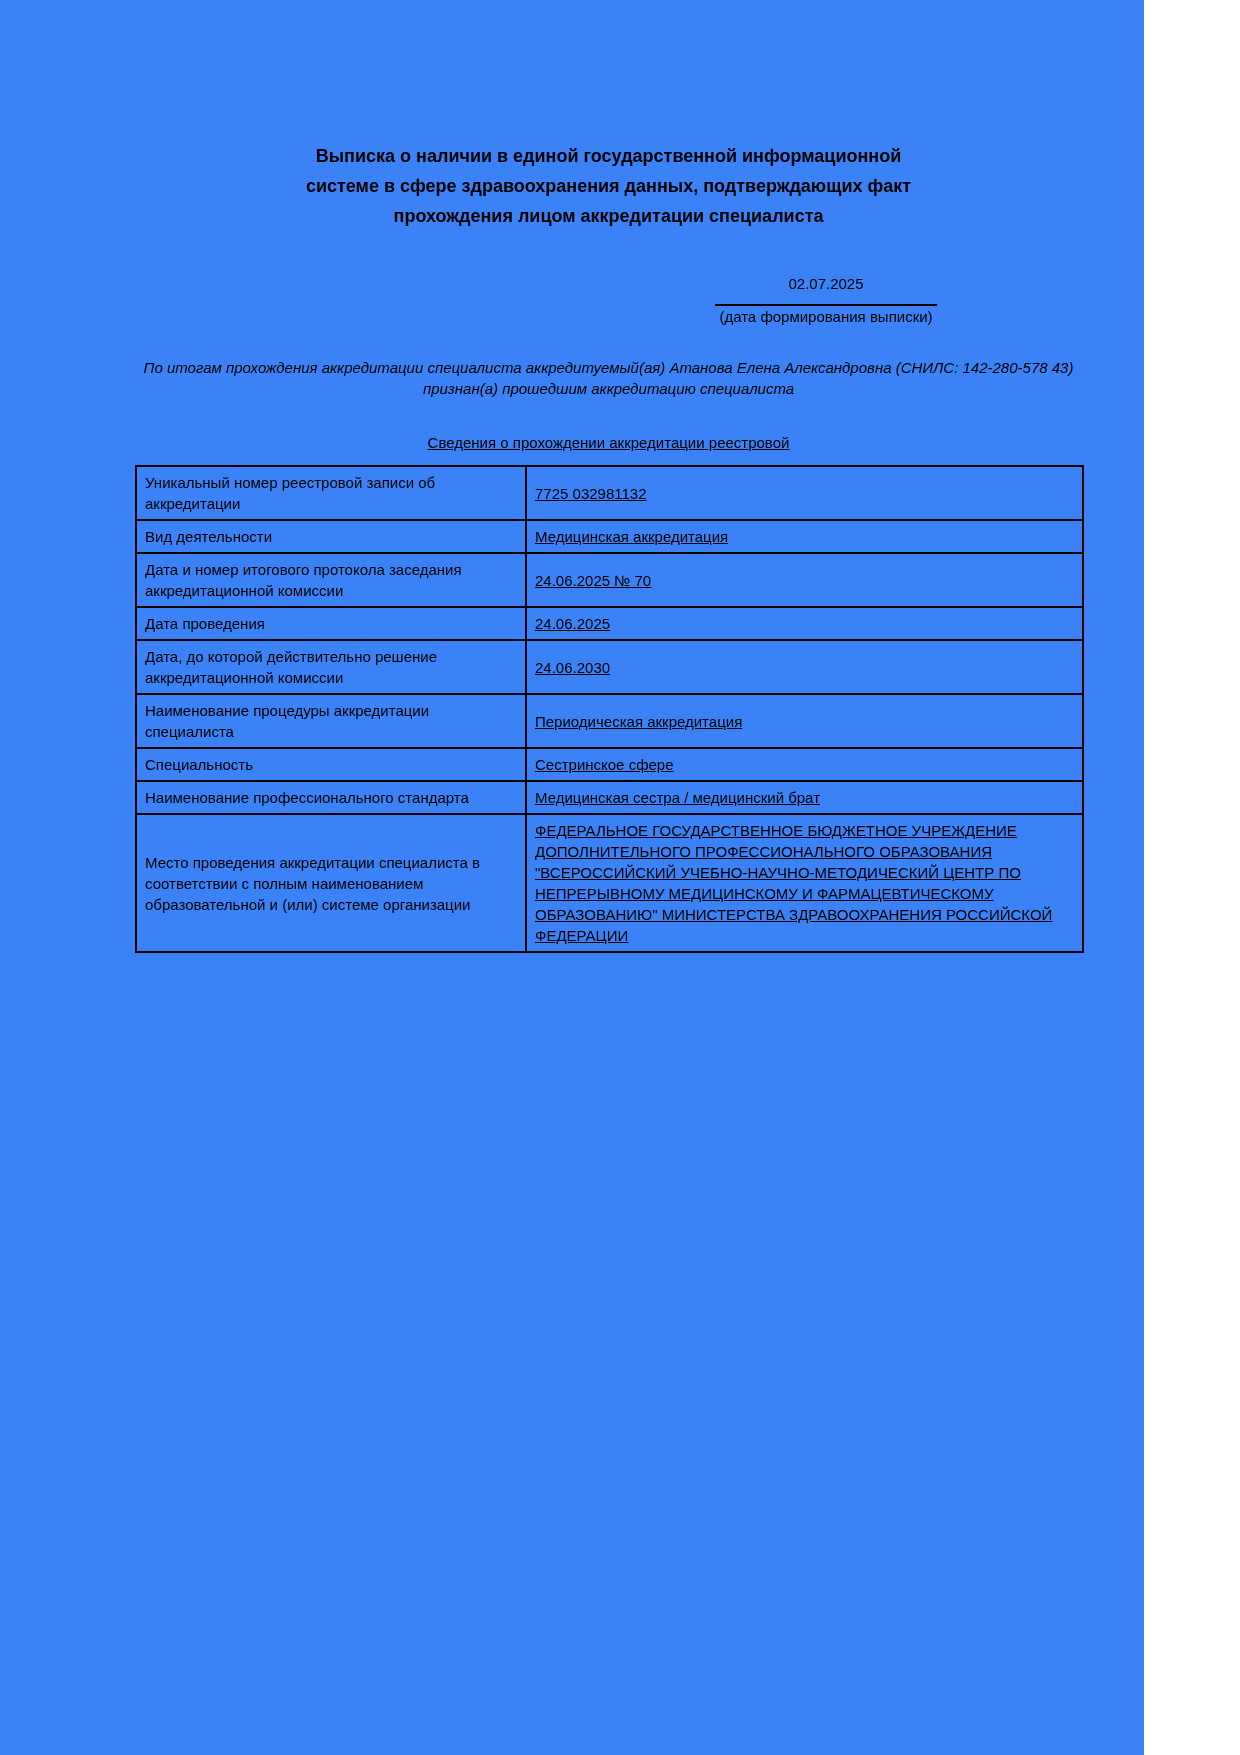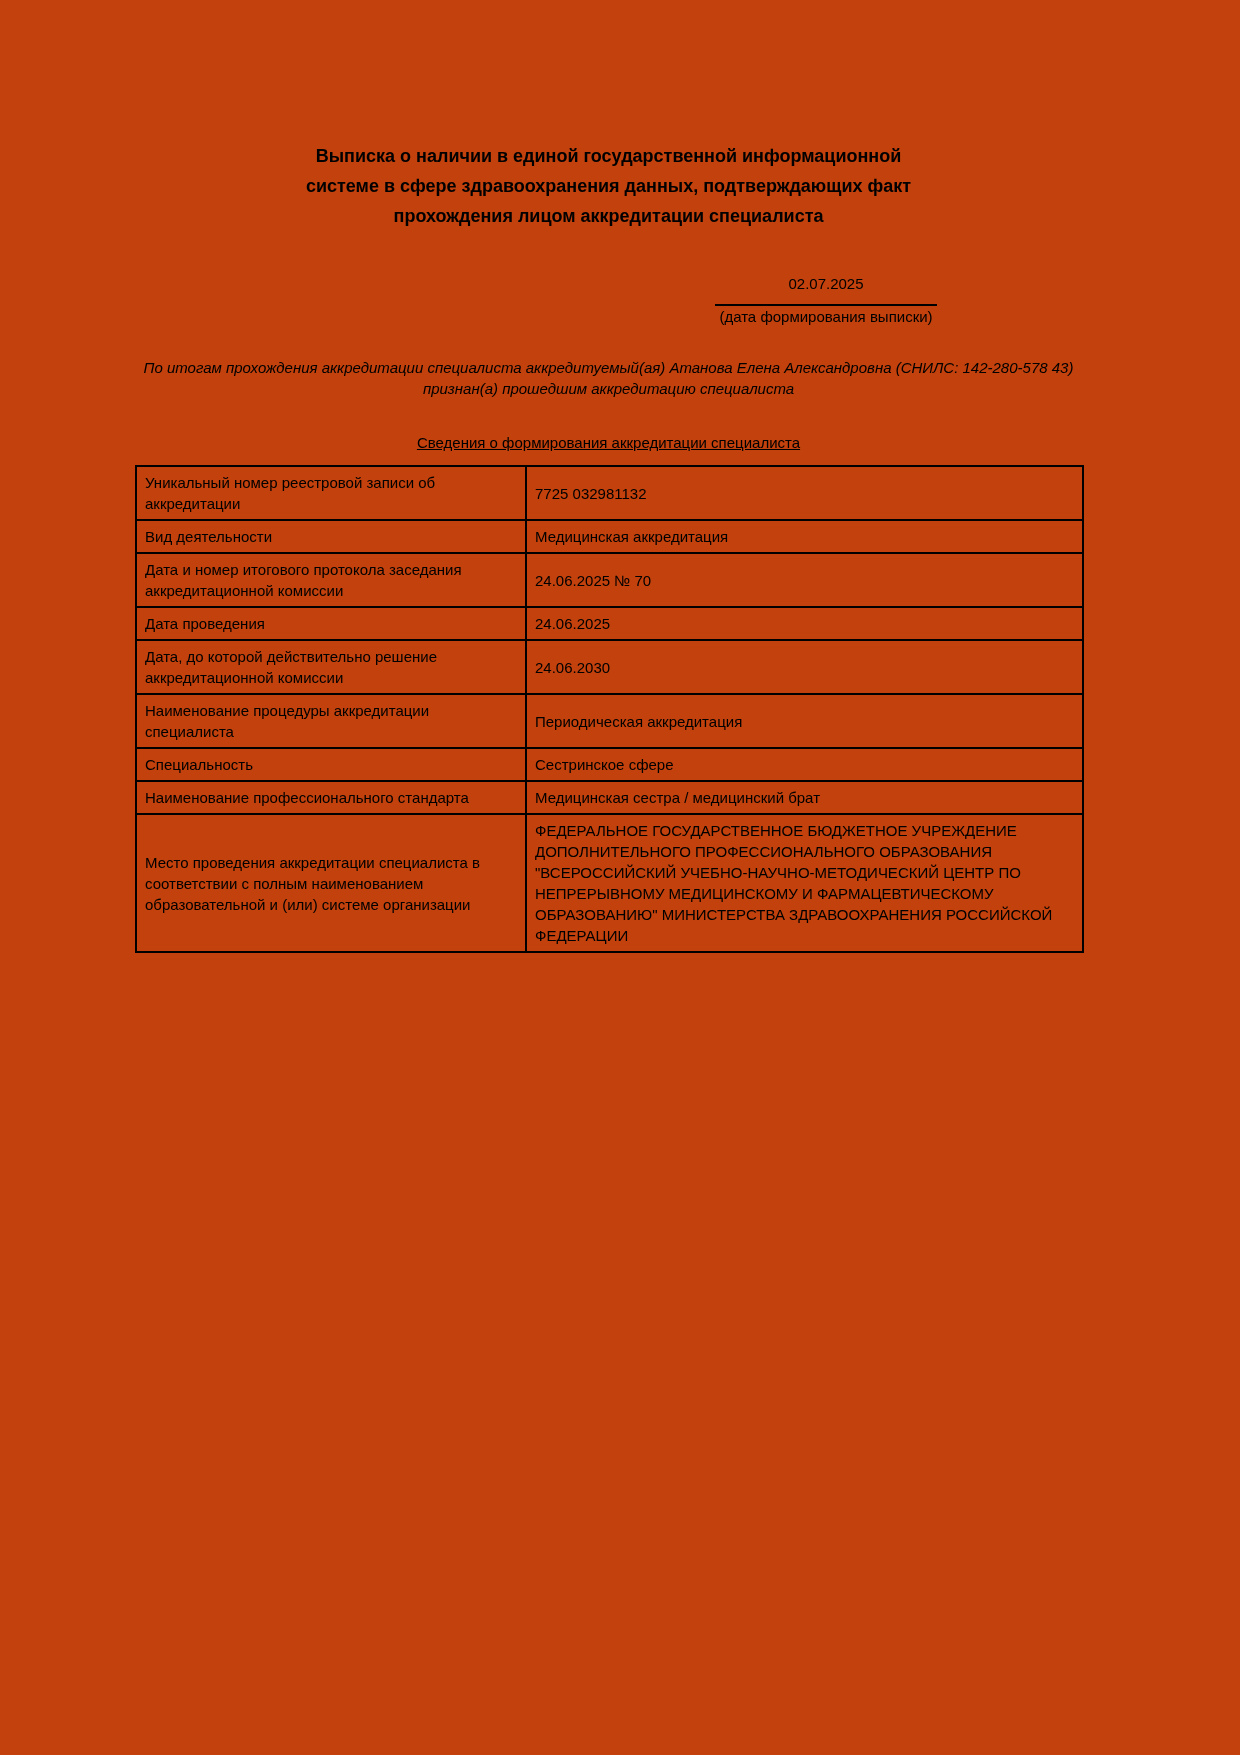--- a/index.html
+++ b/index.html
@@ -9,24 +9,24 @@
   }
   body {
     width: 1240px;
     height: 1755px;
     font-family: "Liberation Sans", "DejaVu Sans", sans-serif;
     color: #000000;
     overflow: hidden;
   }
   .page {
     box-sizing: border-box;
-    width: 1240px;
+    width: 1144px;
     height: 1755px;
     padding: 141px 158px 0 135px;
-    background: #c2410c;
+    background: #3b82f6;
   }
   .content {
     width: 947px;
   }
   .doc-title {
     text-align: center;
     font-size: 18px;
     font-weight: bold;
     line-height: 30px;
   }
@@ -75,42 +75,42 @@
   }
   table.acc-table td {
     border: 2px solid #000000;
     vertical-align: middle;
     font-size: 15px;
     line-height: 21px;
     padding: 5px 8px;
     word-wrap: break-word;
   }
   td.cell-label { width: 390px; }
-  td.cell-value { width: 557px; }
+  td.cell-value { width: 557px; text-decoration: underline; }
 </style>
 </head>
 <body>
 
 <div class="page">
   <div class="content">
 
     <div class="doc-title">
       <div>Выписка о наличии в единой государственной информационной</div>
       <div>системе в сфере здравоохранения данных, подтверждающих факт</div>
       <div>прохождения лицом аккредитации специалиста</div>
     </div>
 
     <div class="date-block">
       <div class="date-value">02.07.2025</div>
       <div class="date-caption">(дата формирования выписки)</div>
     </div>
 
     <p class="intro">По итогам прохождения аккредитации специалиста аккредитуемый(ая) Атанова Елена Александровна (СНИЛС: 142-280-578 43) признан(а) прошедшим аккредитацию специалиста</p>
 
-    <div class="section-heading">Сведения о формирования аккредитации специалиста</div>
+    <div class="section-heading">Сведения о прохождении аккредитации реестровой</div>
 
 
     <table class="acc-table">
       <colgroup>
         <col style="width:390px">
         <col style="width:557px">
       </colgroup>
       <tbody>
         <tr>
           <td class="cell-label">Уникальный номер реестровой записи об аккредитации</td>

